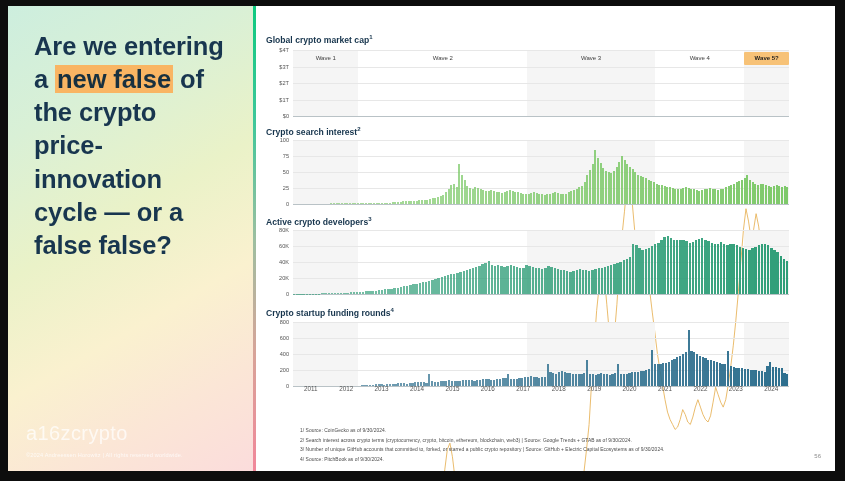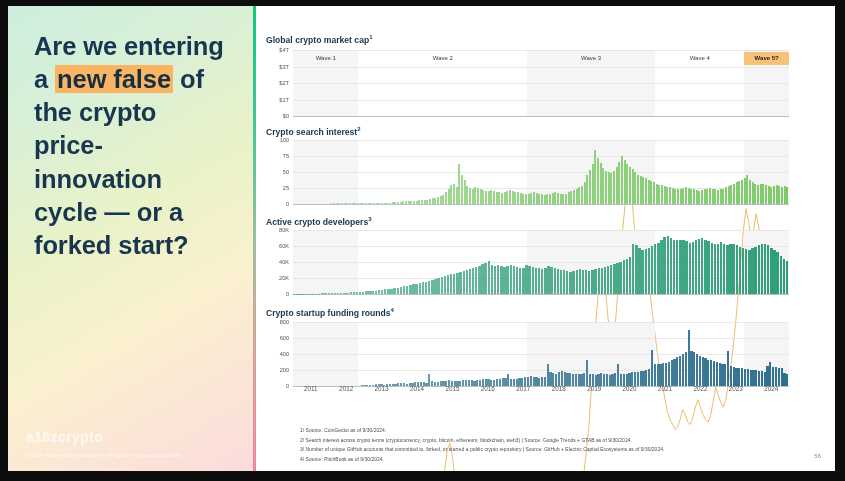--- a/index.html
+++ b/index.html
@@ -21,21 +21,21 @@
     position:absolute;top:0;right:0;width:3px;height:100%;
     background:linear-gradient(180deg,#0ec97f 0%,#3fc79a 25%,#9cbfa0 50%,#d8a398 75%,#f1879a 100%);
   }
   #headline{
     position:absolute;left:26px;top:24px;right:30px;
     font-size:25.5px;line-height:1.30;font-weight:700;color:#18364f;
     letter-spacing:-0.1px;
   }
   #headline .hl{background:#f9b563;padding:0 2px;color:#17303f;}
   #brand{
-    position:absolute;left:18px;bottom:26px;font-size:14px;font-weight:700;
+    position:absolute;left:18px;bottom:26px;font-size:20px;font-weight:400;
     color:rgba(255,255,255,.72);letter-spacing:.4px;
   }
   #copyright{
     position:absolute;left:18px;bottom:13px;font-size:5.6px;
     color:rgba(255,255,255,.78);letter-spacing:.15px;
   }
 
   
   #right{position:relative;flex:1 1 auto;height:100%;background:#fff;}
   .panel{position:absolute;left:0;right:0;}
@@ -80,21 +80,21 @@
 </style>
 </head>
 <body>
 
 <div id="slide">
  <div id="inner">
 
   <div id="left">
     <div class="accent"></div>
     <div id="headline">
-      <span>Are we entering a </span><span class="hl">new false</span><span> of the crypto price-innovation cycle — or a forked start?</span>
+      <span>Are we entering a </span><span class="hl">new false</span><span> of the crypto price-innovation cycle — or a false false?</span>
     </div>
     <div id="brand">a16zcrypto</div>
     <div id="copyright">©2024 Andreessen Horowitz  |  All rights reserved worldwide.</div>
   </div>
 
   <div id="right">
     <div id="panels">
           <div class="panel" style="top: 0px;">
             <div class="ptitle" style="top: 28px;">Global crypto market cap<sup>1</sup></div>
             <div class="plot" style="top: 44px; height: 66px;">

